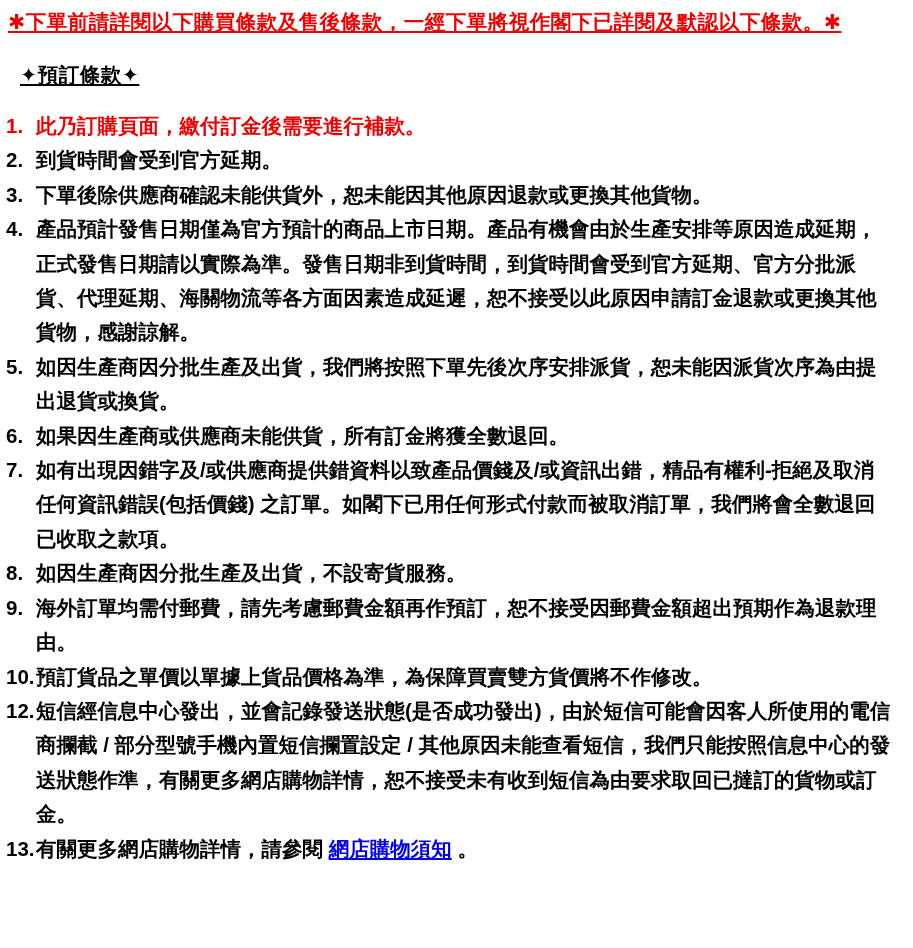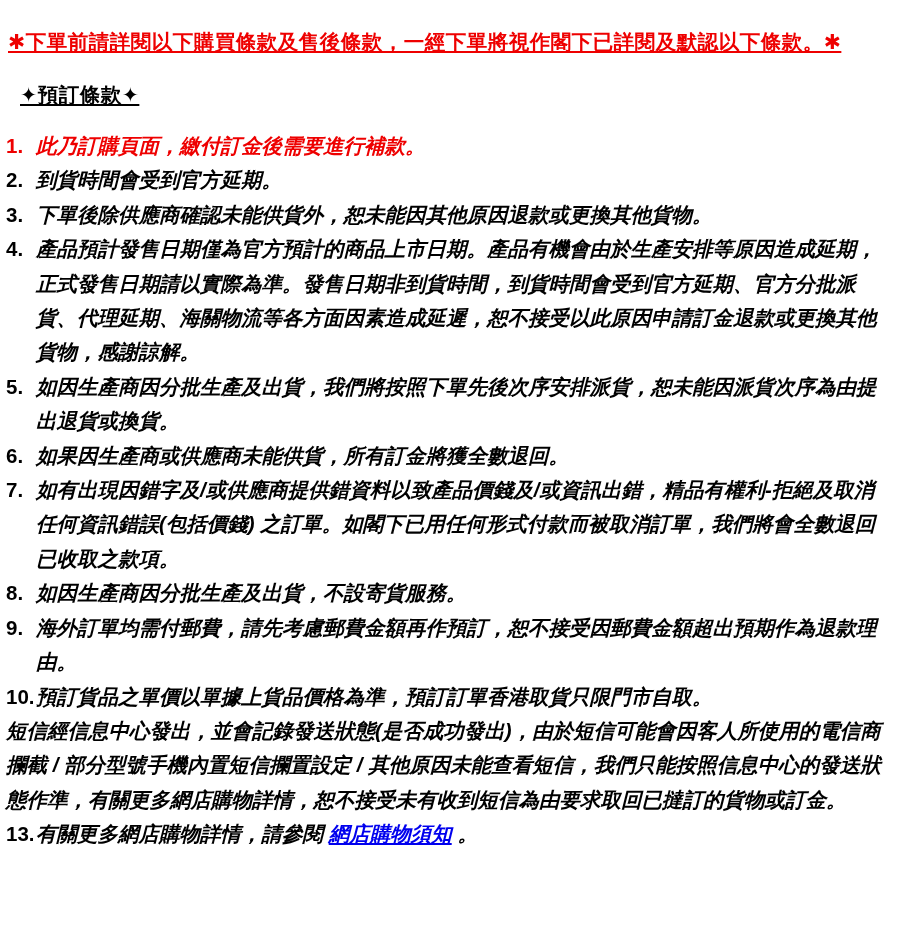--- a/index.html
+++ b/index.html
@@ -20,21 +20,21 @@
     font-family: "Liberation Sans", "DejaVu Sans", sans-serif;
     font-weight: bold;
     font-size: 20.5px;
     color: var(--black);
     overflow: hidden;
   }
   .banner {
     color: var(--red);
     text-decoration: underline;
     line-height: 27px;
-    margin: 20px 0 0 2px;
+    margin: 0 0 0 2px;
     letter-spacing: 0.5px;
   }
   .section-heading {
     color: var(--black);
     text-decoration: underline;
     line-height: 26px;
     margin: 27px 0 0 14px;
     letter-spacing: 0.5px;
   }
   .terms-list {
@@ -45,21 +45,20 @@
     line-height: 34.4px;
   }
   .term-item.red {
     color: var(--red);
   }
   .term-num {
     flex: 0 0 30px;
   }
   .term-content {
     flex: 1;
-    font-style: italic;
   }
   .seg-red-underline {
     color: var(--red);
     text-decoration: underline;
   }
   .seg-link {
     color: var(--blue);
     text-decoration: underline;
     cursor: pointer;
   }
@@ -103,22 +102,23 @@
     <div class="term-item">
       <span class="term-num">8.</span>
       <span class="term-content"><span class="">如因生產商因分批生產及出貨，不設寄貨服務。</span></span>
     </div>
     <div class="term-item">
       <span class="term-num">9.</span>
       <span class="term-content"><span class="">海外訂單均需付郵費，請先考慮郵費金額再作預訂，恕不接受因郵費金額超出預期作為退款理由。</span></span>
     </div>
     <div class="term-item">
       <span class="term-num">10.</span>
-      <span class="term-content"><span class="">預訂貨品之單價以單據上貨品價格為準，預訂訂單香港取貨只限門市自取。</span></span>
+      <span class="term-content"><span class="">預訂貨品之單價以單據上貨品價格為準，為保障買賣雙方貨價將不作修改。</span></span>
     </div>
     <div class="term-item">
+      <span class="term-num">12.</span>
       <span class="term-content"><span class="">短信經信息中心發出，並會記錄發送狀態(是否成功發出)，由於短信可能會因客人所使用的電信商攔截 / 部分型號手機內置短信攔置設定 / 其他原因未能查看短信，我們只能按照信息中心的發送狀態作準，有關更多網店購物詳情，恕不接受未有收到短信為由要求取回已撻訂的貨物或訂金。</span></span>
     </div>
     <div class="term-item">
       <span class="term-num">13.</span>
       <span class="term-content"><span class="">有關更多網店購物詳情，請參閱 </span><a class="seg-link">網店購物須知</a><span class=""> 。</span></span>
     </div>
   </div>
 
 </body></html>

